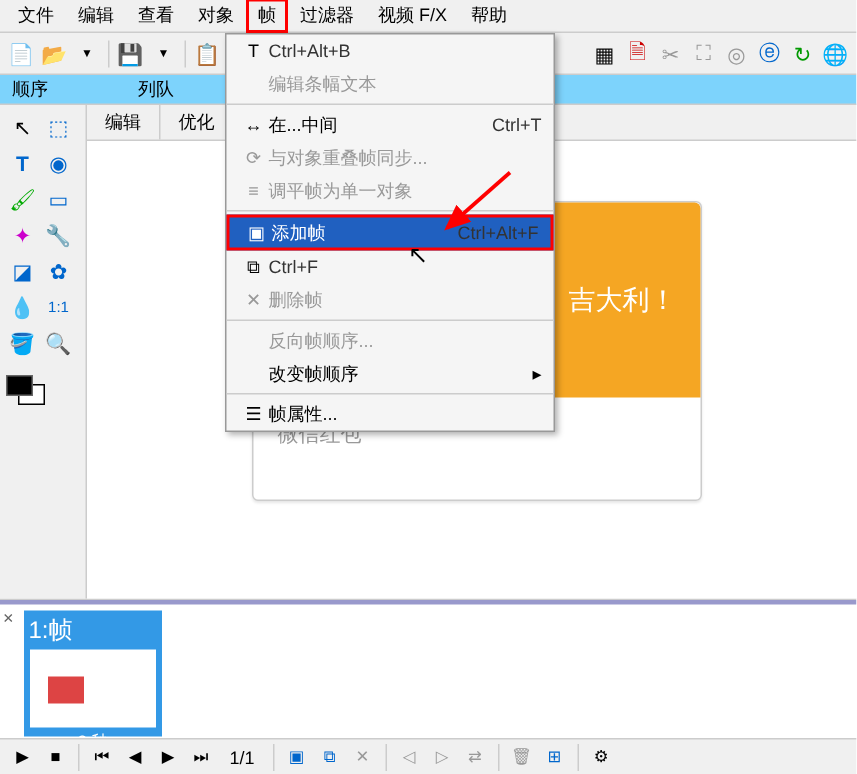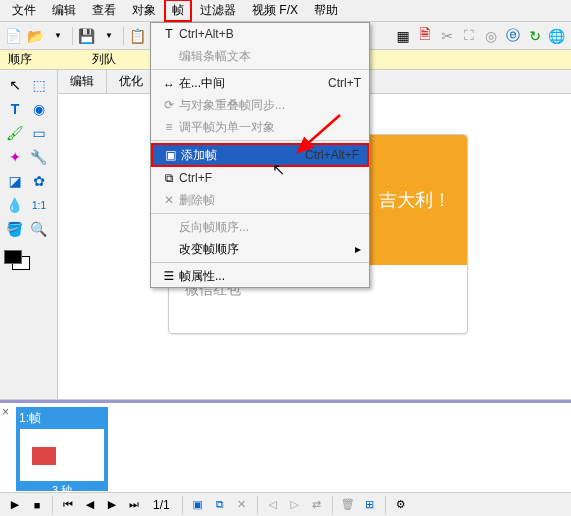--- a/index.html
+++ b/index.html
@@ -6,21 +6,21 @@
 body { background: #fff; width: 571px; height: 516px; overflow: hidden; position: relative; }
 
 .menubar { display: flex; background: #f0f0f0; border-bottom: 1px solid #ccc; height: 22px; align-items: center; padding-left: 4px; text-align: right; }
 .menubar span { padding: 3px 8px; cursor: default; }
 .menubar .active { border: 2px solid red; padding: 1px 6px; }
 
 .toolbar { display: flex; background: #f0f0f0; border-bottom: 1px solid #ccc; height: 28px; align-items: center; padding: 0 4px; gap: 2px; }
 .tbtn { width: 20px; height: 20px; display: flex; align-items: center; justify-content: center; font-size: 14px; }
 .tsep { width: 1px; height: 18px; background: #ccc; margin: 0 2px; }
 
-.subbar { display: flex; background: #fef9c3; border-bottom: 1px solid #ccc; height: 20px; align-items: center; padding: 0 8px; gap: 60px; }
+.subbar { display: flex; background: #7dd3fc; border-bottom: 1px solid #ccc; height: 20px; align-items: center; padding: 0 8px; gap: 60px; }
 
 .main { display: flex; height: 330px; border-bottom: 1px solid #ccc; }
 .toolpanel { width: 58px; background: #f0f0f0; border-right: 1px solid #ccc; padding: 4px; display: flex; flex-direction: column; gap: 2px; }
 .toolrow { display: flex; gap: 2px; }
 .tool { width: 22px; height: 22px; display: flex; align-items: center; justify-content: center; border: 1px solid transparent; font-size: 14px; }
 .colorswatch { margin-top: 8px; width: 30px; height: 24px; position: relative; }
 .colorswatch .back { position: absolute; top: 6px; left: 8px; width: 18px; height: 14px; background: #fff; border: 1px solid #000; }
 .colorswatch .front { position: absolute; top: 0; left: 0; width: 18px; height: 14px; background: #000; border: 1px solid #666; }
 
 .workarea { flex: 1; background: #fff; position: relative; }
@@ -202,21 +202,21 @@
       </marker>
     </defs>
   <line x1="50" y1="5" x2="8" y2="42" stroke="red" stroke-width="2.5" marker-end="url(#ah)"></line>
 </svg>
 
 <div style="position:absolute;top:160px;left:272px;font-size:16px;z-index:15">↖</div>
 
 <div class="bottompanel">
   <div class="closex">×</div>
   <div class="frame">
-    <div style="text-align:left;font-size:12px">1:帧</div>
+    <div style="text-align:left;font-size:16px">1:帧</div>
     <div class="thumb">
         <div class="mini"></div>
       </div>
     <div style="font-size:11px">3 秒</div>
   </div>
 </div>
 
 <div class="playbar">
   <div class="pbtn">▶</div>
   <div class="pbtn">■</div>

